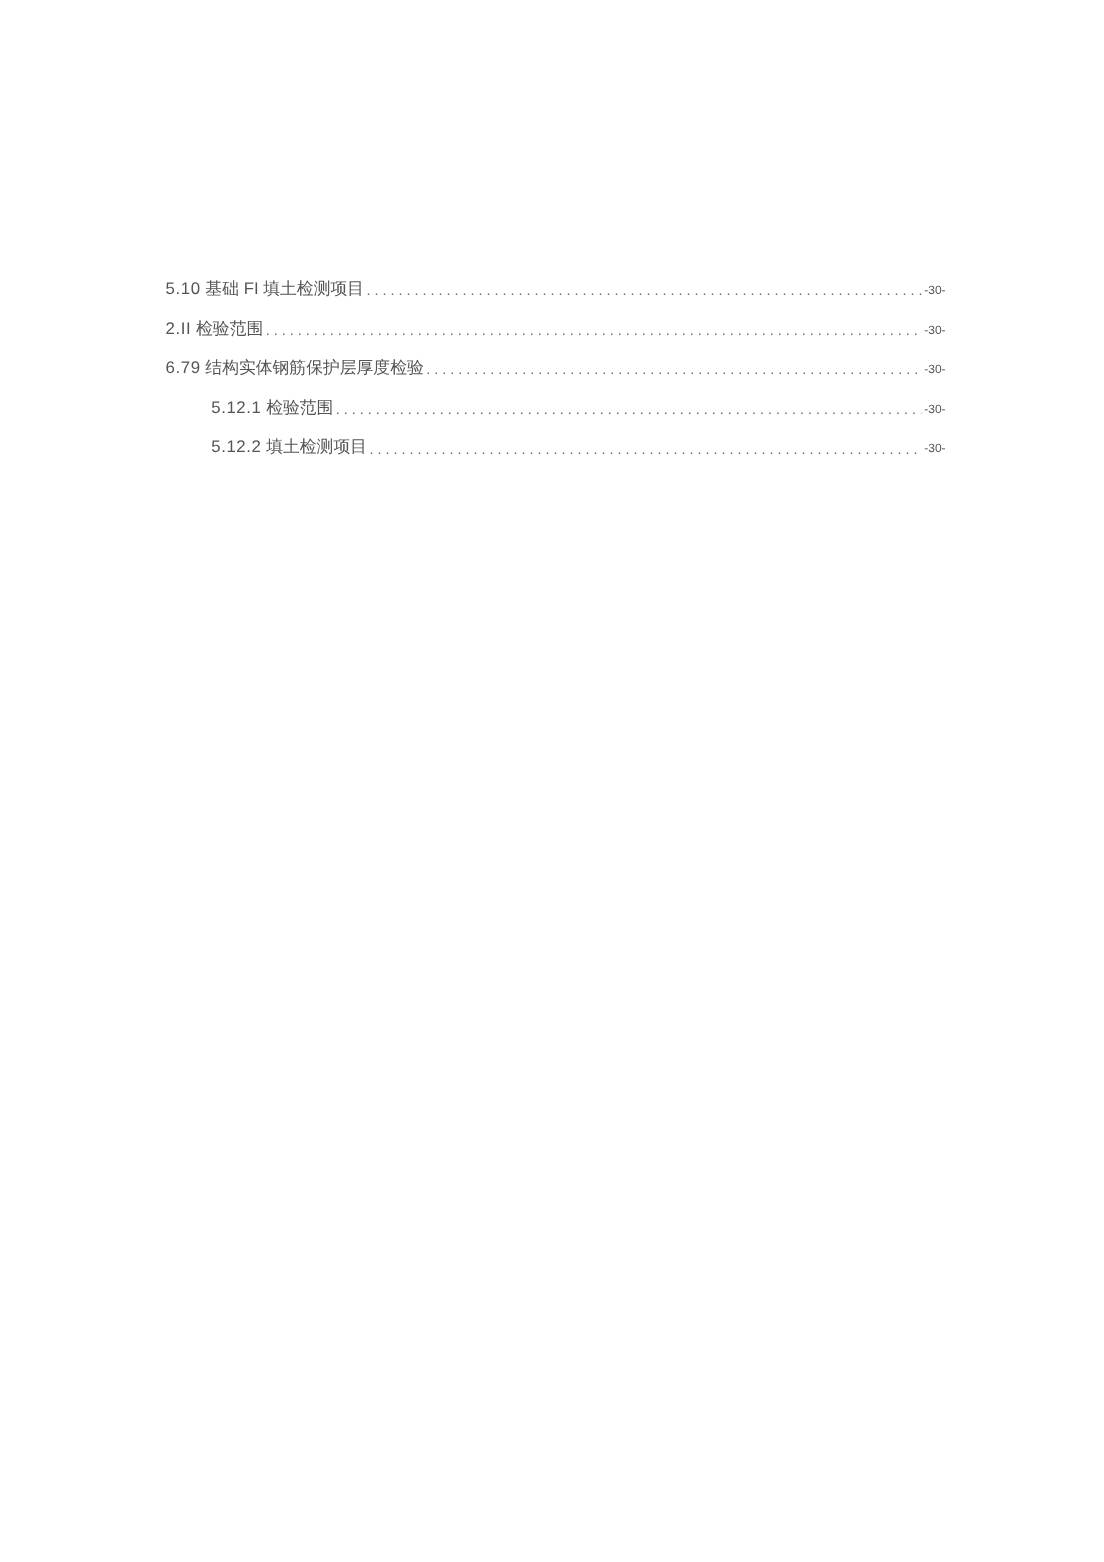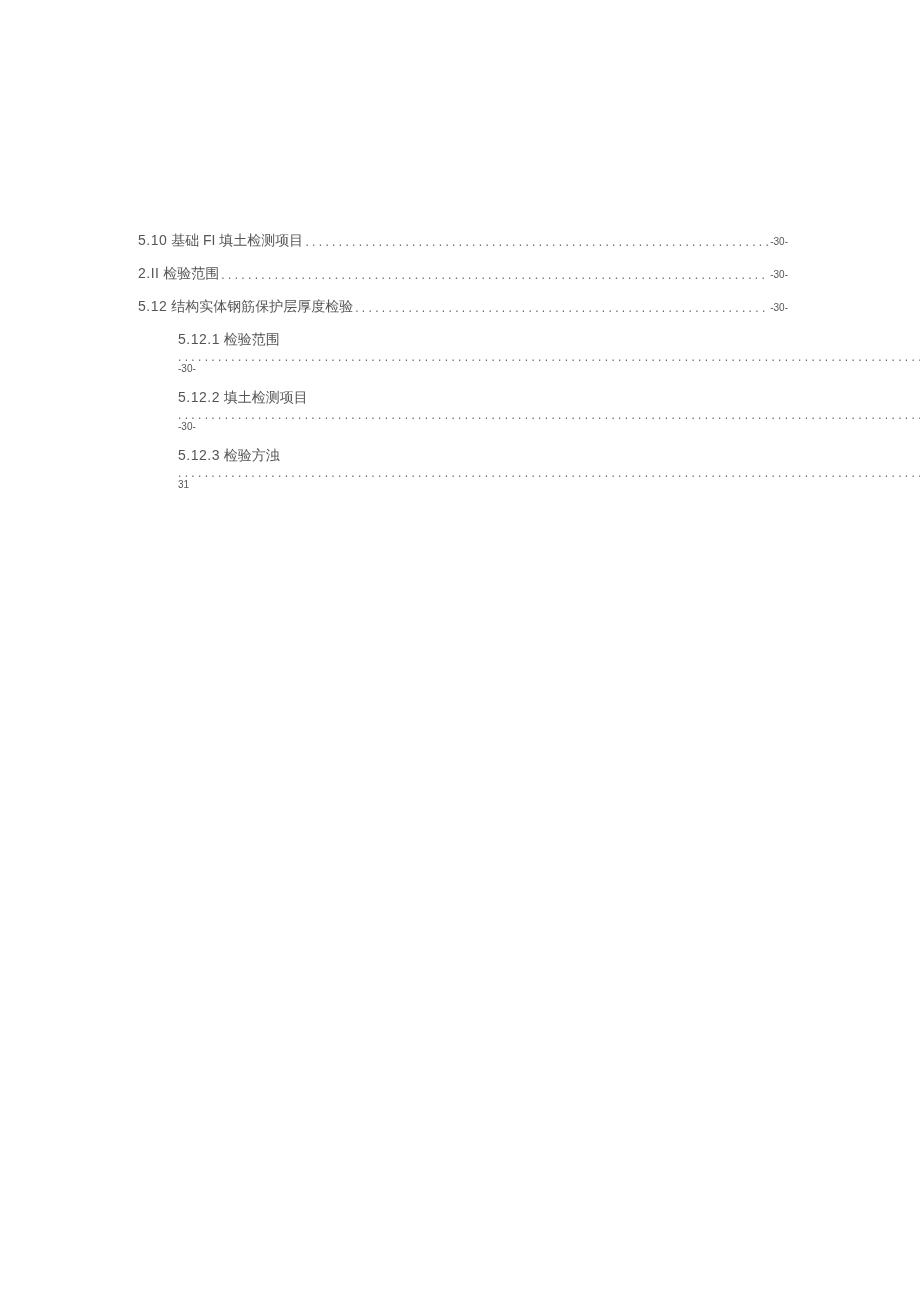--- a/index.html
+++ b/index.html
@@ -23,21 +23,20 @@
     .toc-entry {
       display: flex;
       align-items: baseline;
       margin-bottom: 15px;
       font-size: 14px;
       color: #555;
       white-space: nowrap;
     }
     .toc-entry.indent {
       padding-left: 38px;
-      flex-direction: column;
     }
     .toc-label {
       flex-shrink: 0;
     }
     .toc-label .num {
       font-family: Arial, sans-serif;
       letter-spacing: 0.5px;
     }
     .toc-dots {
       flex: 1;
@@ -70,36 +69,31 @@
     <span class="toc-page">-30-</span>
   </div>
 
   <div class="toc-entry">
     <span class="toc-label"><span class="num">2.II</span><span> 检验范围</span></span>
     <span class="toc-dots"></span>
     <span class="toc-page">-30-</span>
   </div>
 
   <div class="toc-entry">
-    <span class="toc-label"><span class="num">5.12</span><span> 结构实体钢筋保护层厚度检验</span></span>
+    <span class="toc-label"><span class="num">6.79</span><span> 结构实体钢筋保护层厚度检验</span></span>
     <span class="toc-dots"></span>
     <span class="toc-page">-30-</span>
   </div>
 
   <div class="toc-entry indent">
     <span class="toc-label"><span class="num">5.12.1</span><span> 检验范围 </span></span>
     <span class="toc-dots"></span>
     <span class="toc-page">-30-</span>
   </div>
 
   <div class="toc-entry indent">
     <span class="toc-label"><span class="num">5.12.2</span><span> 填土检测项目 </span></span>
     <span class="toc-dots"></span>
     <span class="toc-page">-30-</span>
   </div>
 
-  <div class="toc-entry indent">
-    <span class="toc-label"><span class="num">5.12.3</span><span> 检验方浊</span></span>
-    <span class="toc-dots"></span>
-    <span class="toc-page">31</span>
-  </div>
 
 </div>
 
 </body></html>

